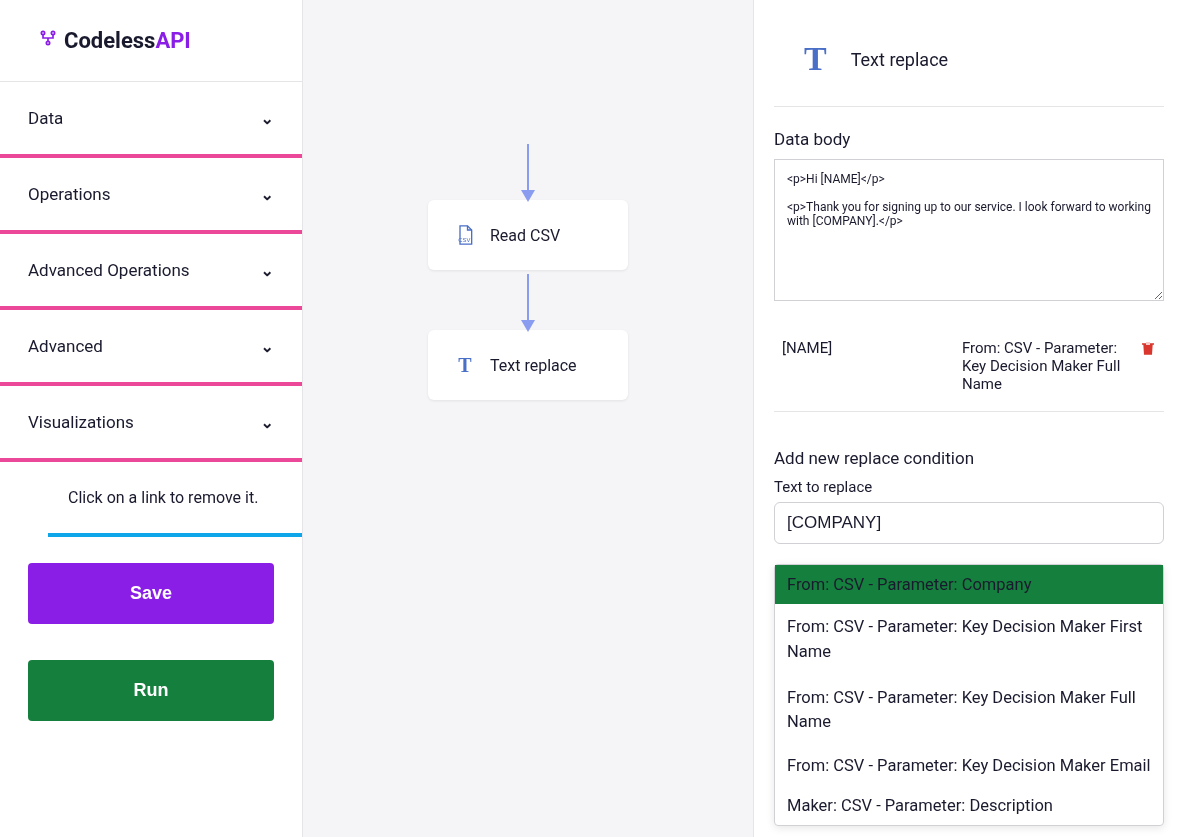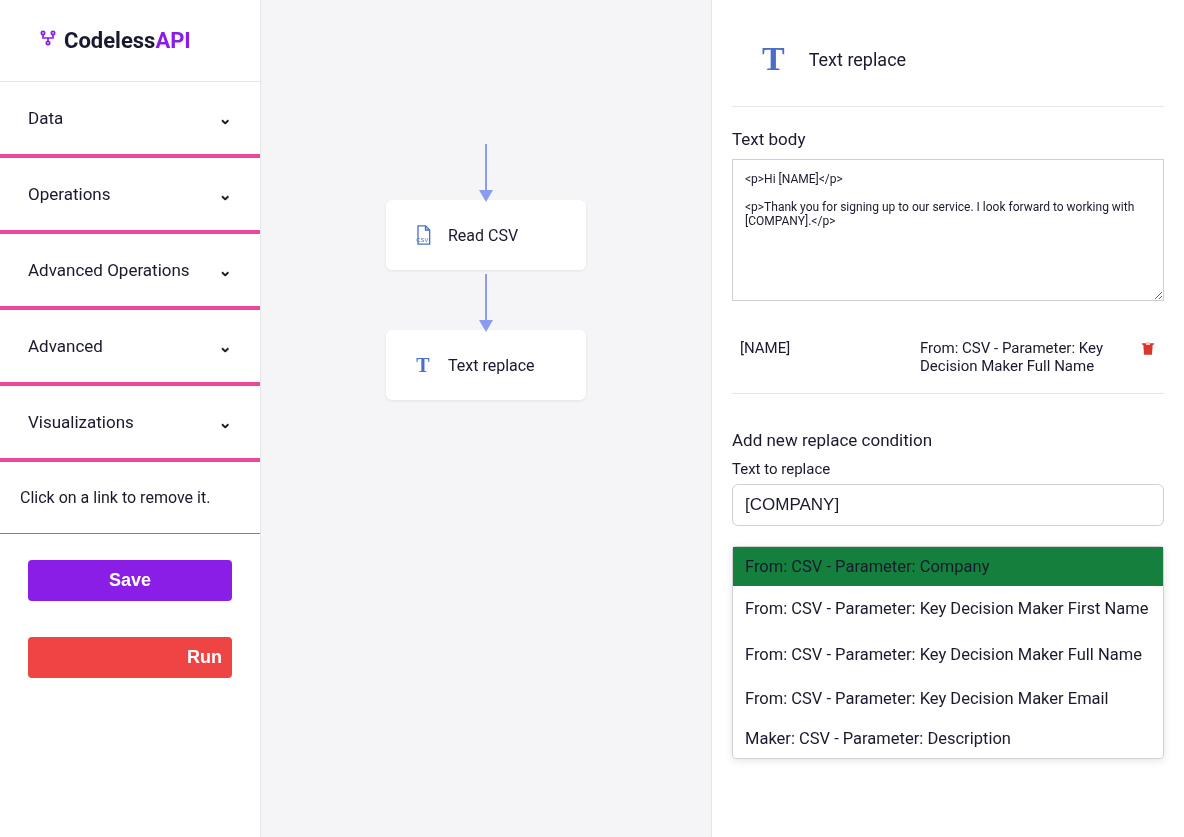--- a/index.html
+++ b/index.html
@@ -7,21 +7,21 @@
   font-family: -apple-system, BlinkMacSystemFont, 'Segoe UI', Roboto, sans-serif;
   background: #f5f5f7;
   width: 1184px;
   height: 837px;
   overflow: hidden;
   display: flex;
 }
 
 
 .sidebar {
-  width: 261px;
+  width: 303px;
   background: #fff;
   border-right: 1px solid #e5e5e7;
   display: flex;
   flex-direction: column;
 }
 .logo-area {
   padding: 28px 20px 28px 38px;
   display: flex;
   align-items: center;
   gap: 6px;
@@ -39,41 +39,42 @@
   align-items: center;
   cursor: pointer;
 }
 .sidebar-item-label { font-size: 17px; color: #1a1a2e; }
 .chevron { font-size: 16px; color: #1a1a2e; font-weight: bold; }
 
 .sidebar-hint {
   padding: 26px 20px;
   font-size: 16px;
   color: #1a1a2e;
-  border-bottom: 1px solid #0ea5e9;
+  border-bottom: 4px solid #0ea5e9;
+  margin-left: 48px;
 }
 
 .sidebar-buttons {
   padding: 26px 28px;
   display: flex;
   flex-direction: column;
   gap: 36px;
 }
 .btn {
   width: 100%;
-  padding: 10px;
+  padding: 20px;
   border: none;
   border-radius: 4px;
   font-size: 18px;
   font-weight: 700;
   color: #fff;
   cursor: pointer;
 }
 .btn-save { background: #8b1ee6; }
-.btn-run { background: #ef4444; text-align: right; }
+.btn-run { background: #15803d; }
 
 
 .canvas {
   flex: 0 0 451px;
   background: #f5f5f7;
   position: relative;
   padding-top: 140px;
   border-right: 1px solid #e5e5e7;
 }
 .node {
@@ -242,21 +243,21 @@
   </div>
   <div class="node-gap"></div>
 </div>
 
 <div class="panel">
   <div class="panel-header">
     <span class="panel-header-icon">T</span>
     <span class="panel-title">Text replace</span>
   </div>
 
-  <div class="section-label">Text body</div>
+  <div class="section-label">Data body</div>
   <textarea class="textarea" style="">&lt;p&gt;Hi [NAME]&lt;/p&gt;
 
 &lt;p&gt;Thank you for signing up to our service. I look forward to working with [COMPANY].&lt;/p&gt;</textarea>
 
   <div class="condition-row">
     <div class="condition-key">[NAME]</div>
     <div class="condition-val">From: CSV - Parameter: Key Decision Maker Full Name</div>
     <span class="trash-icon">
       <svg width="16" height="18" viewBox="0 0 24 24" fill="#d9362d">
           <path d="M5 7h14l-1 15H6zM9 4h6v3H9zM3 7h18v-2H3z"></path>

